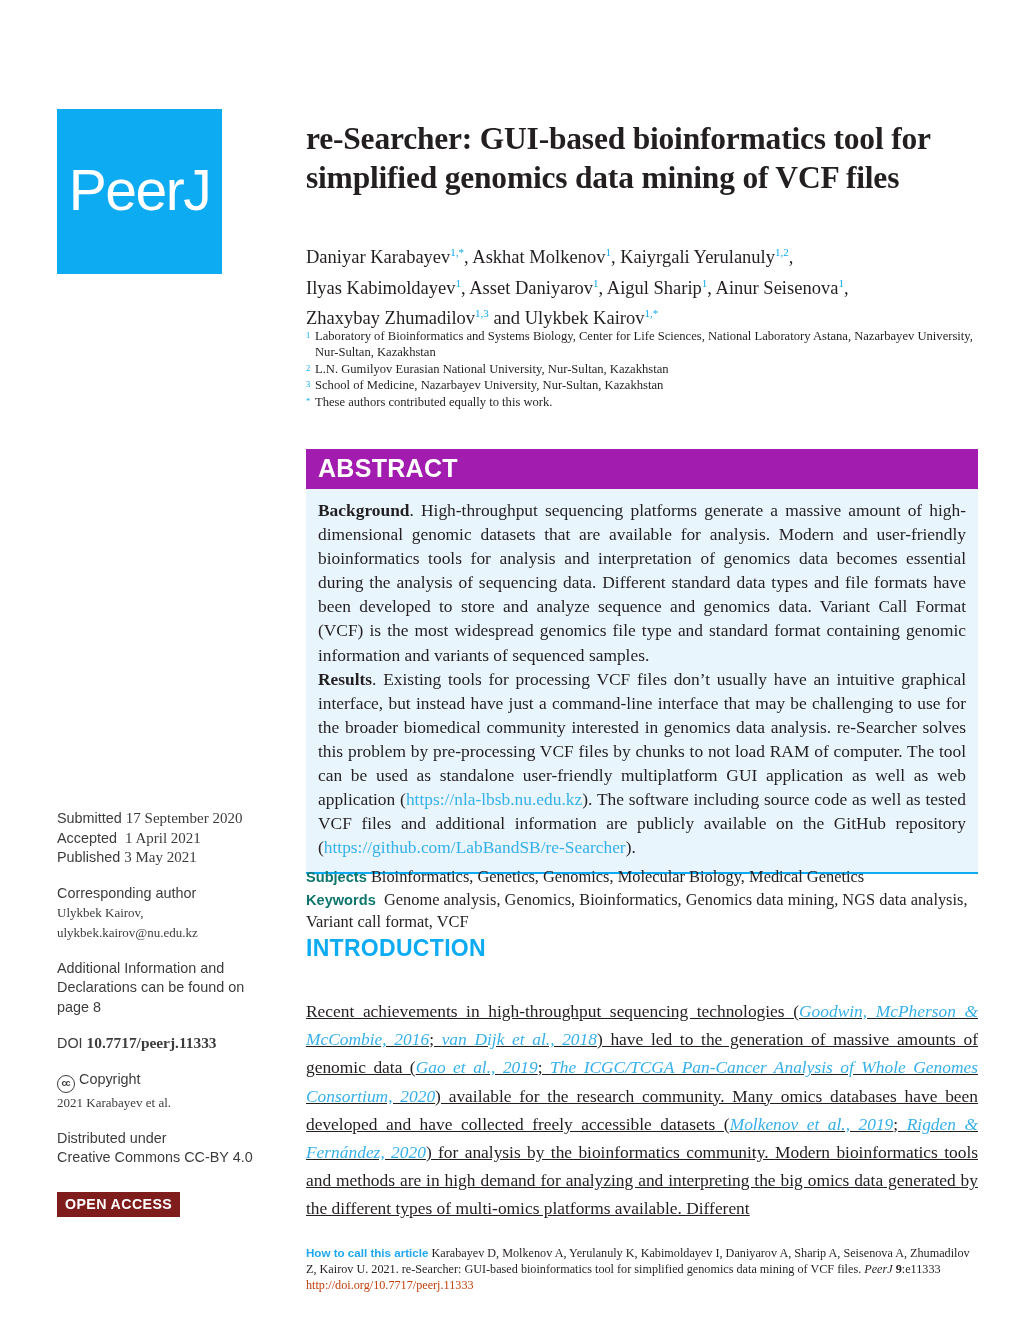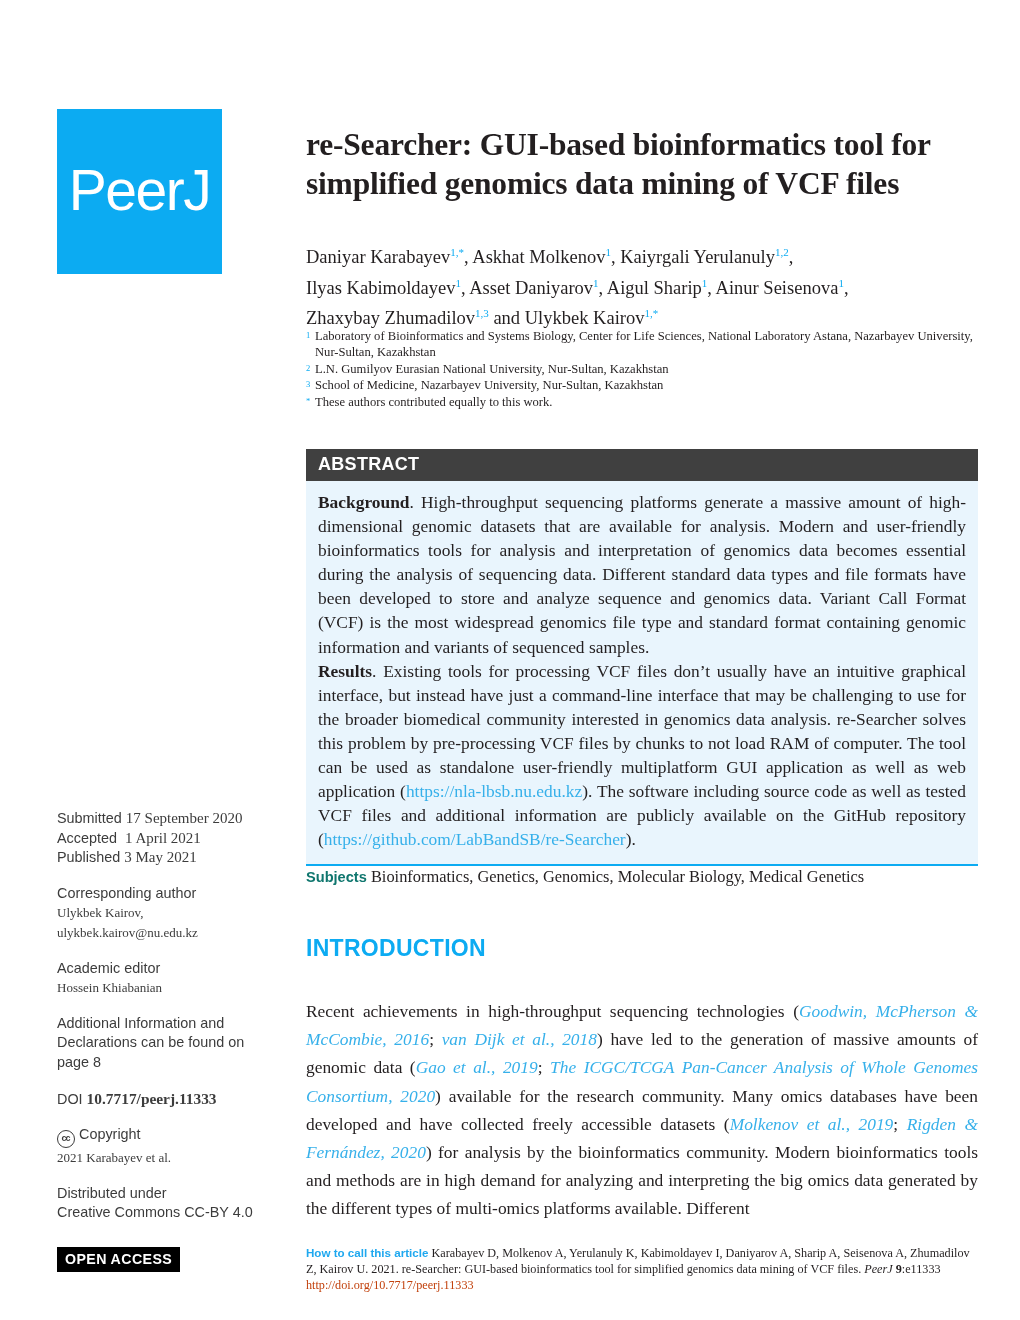--- a/index.html
+++ b/index.html
@@ -40,21 +40,21 @@
     line-height: 1;
   }
   #logo-text .j {
     font-weight: 300;
   }
 
   
   #title {
     position: absolute;
     left: 306px;
-    top: 104px;
+    top: 98px;
     width: 672px;
     font-family: "Liberation Serif", serif;
     font-weight: bold;
     font-size: 31.5px;
     line-height: 39px;
     color: #231f20;
     letter-spacing: -0.2px;
   }
 
   #authors {
@@ -94,25 +94,25 @@
   }
 
   
   #abstract-box {
     position: absolute;
     left: 306px;
     top: 449px;
     width: 672px;
   }
   #abstract-head {
-    background: #404040;
+    background: #a21caf;
     color: #ffffff;
     font-family: "Liberation Sans", sans-serif;
     font-weight: bold;
-    font-size: 18px;
+    font-size: 25px;
     letter-spacing: 0.3px;
     padding: 5px 0 6px 12px;
   }
   #abstract-body {
     background: #e9f5fd;
     border-bottom: 2.5px solid #0cabf2;
     padding: 9px 12px 13px 12px;
     font-size: 17.4px;
     line-height: 24.1px;
     text-align: justify;
@@ -159,21 +159,21 @@
   #intro-body {
     position: absolute;
     left: 306px;
     top: 997px;
     width: 672px;
     font-size: 17.4px;
     line-height: 28.2px;
     text-align: justify;
     color: #231f20;
   }
-  #intro-body p { margin: 0; }
+  #intro-body p { margin: 0; text-decoration: underline; }
   .cite {
     color: #36b0ea;
     font-style: italic;
   }
 
   
   #meta {
     position: absolute;
     left: 57px;
     top: 809px;
@@ -222,21 +222,21 @@
     font-size: 9px;
     line-height: 15px;
     text-align: center;
     font-weight: bold;
     vertical-align: -2px;
     letter-spacing: -1px;
     text-indent: -1px;
   }
   #open-access {
     display: inline-block;
-    background: #000000;
+    background: #7f1d1d;
     color: #ffffff;
     font-family: "Liberation Sans", sans-serif;
     font-weight: bold;
     font-size: 14.2px;
     letter-spacing: 0.4px;
     padding: 4px 8px 5px 8px;
     margin-top: 8px;
   }
 
   
@@ -288,20 +288,21 @@
 <section id="abstract-box">
   <div id="abstract-head">ABSTRACT</div>
   <div id="abstract-body">
     <p><b>Background</b><span>. High-throughput sequencing platforms generate a massive amount of high-dimensional genomic datasets that are available for analysis. Modern and user-friendly bioinformatics tools for analysis and interpretation of genomics data becomes essential during the analysis of sequencing data. Different standard data types and file formats have been developed to store and analyze sequence and genomics data. Variant Call Format (VCF) is the most widespread genomics file type and standard format containing genomic information and variants of sequenced samples.</span></p>
     <p><b>Results</b><span>. Existing tools for processing VCF files don’t usually have an intuitive graphical interface, but instead have just a command-line interface that may be challenging to use for the broader biomedical community interested in genomics data analysis. re-Searcher solves this problem by pre-processing VCF files by chunks to not load RAM of computer. The tool can be used as standalone user-friendly multiplatform GUI application as well as web application (</span><span class="link">https://nla-lbsb.nu.edu.kz</span><span>). The software including source code as well as tested VCF files and additional information are publicly available on the GitHub repository (</span><span class="link">https://github.com/LabBandSB/re-Searcher</span><span>).</span></p>
   </div>
 </section>
 
 <div id="subjects-block">
   <div><span class="tag">Subjects</span> <span>Bioinformatics, Genetics, Genomics, Molecular Biology, Medical Genetics</span></div>
+  <div><span class="tag">Keywords</span>&nbsp; <span>Genome analysis, Genomics, Bioinformatics, Genomics data mining, NGS data analysis, Variant call format, VCF</span></div>
 </div>
 
 <h2 id="intro-head">INTRODUCTION</h2>
 <div id="intro-body">
   <p><span>Recent achievements in high-throughput sequencing technologies (</span><span class="cite">Goodwin, McPherson &amp; McCombie, 2016</span><span>; </span><span class="cite">van Dijk et al., 2018</span><span>) have led to the generation of massive amounts of genomic data (</span><span class="cite">Gao et al., 2019</span><span>;  </span><span class="cite">The ICGC/TCGA Pan-Cancer Analysis of Whole Genomes Consortium, 2020</span><span>) available for the research community. Many omics databases have been developed and have collected freely accessible datasets (</span><span class="cite">Molkenov et al., 2019</span><span>; </span><span class="cite">Rigden &amp; Fernández, 2020</span><span>) for analysis by the bioinformatics community. Modern bioinformatics tools and methods are in high demand for analyzing and interpreting the big omics data generated by the different types of multi-omics platforms available. Different</span></p>
 </div>
 
 <aside id="meta">
 
   <div class="meta-group">
@@ -309,24 +310,20 @@
     <div class="meta-line"><span class="meta-label">Accepted</span>&nbsp; <span class="meta-val-serif">1 April 2021</span></div>
     <div class="meta-line"><span class="meta-label">Published</span> <span class="meta-val-serif">3 May 2021</span></div>
   </div>
 
   <div class="meta-group">
     <div class="meta-line">Corresponding author</div>
     <div class="meta-serif-line">Ulykbek Kairov,</div>
     <div class="meta-serif-line">ulykbek.kairov@nu.edu.kz</div>
   </div>
 
-  <div class="meta-group">
-    <div class="meta-line">Academic editor</div>
-    <div class="meta-serif-line">Hossein Khiabanian</div>
-  </div>
 
   <div class="meta-group">
     <div class="meta-line">Additional Information and</div>
     <div class="meta-line">Declarations can be found on</div>
     <div class="meta-line">page 8</div>
   </div>
 
   <div class="meta-group">
     <div class="meta-line"><span class="meta-label">DOI</span> <span class="meta-doi-val">10.7717/peerj.11333</span></div>
   </div>

